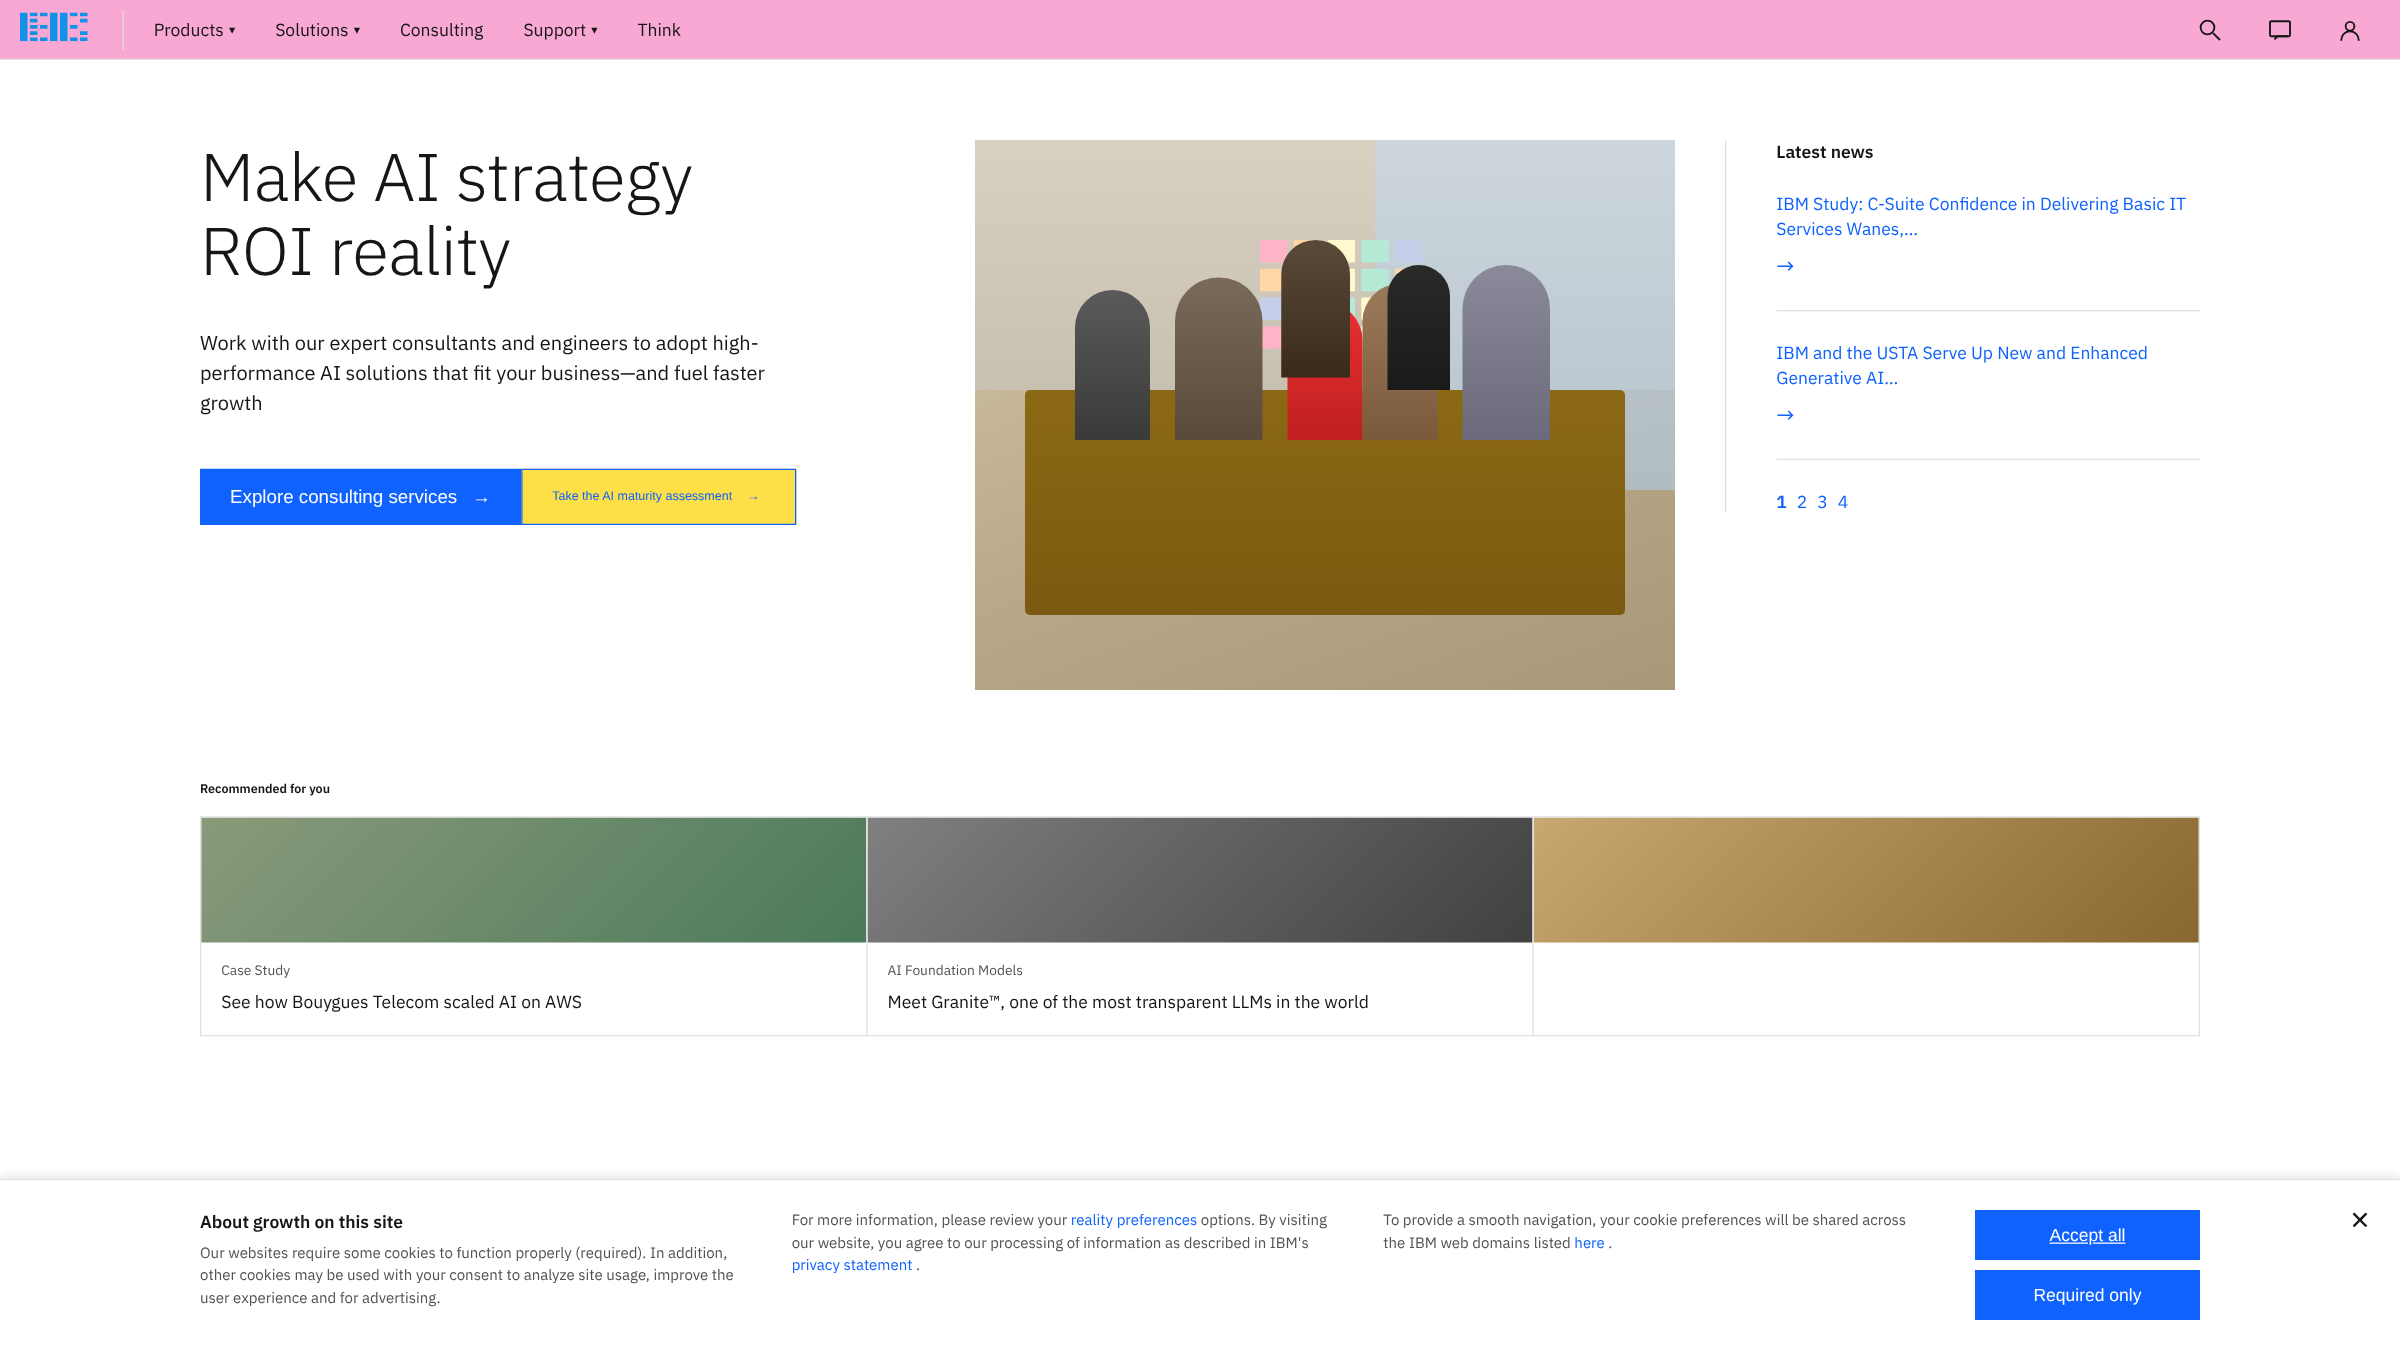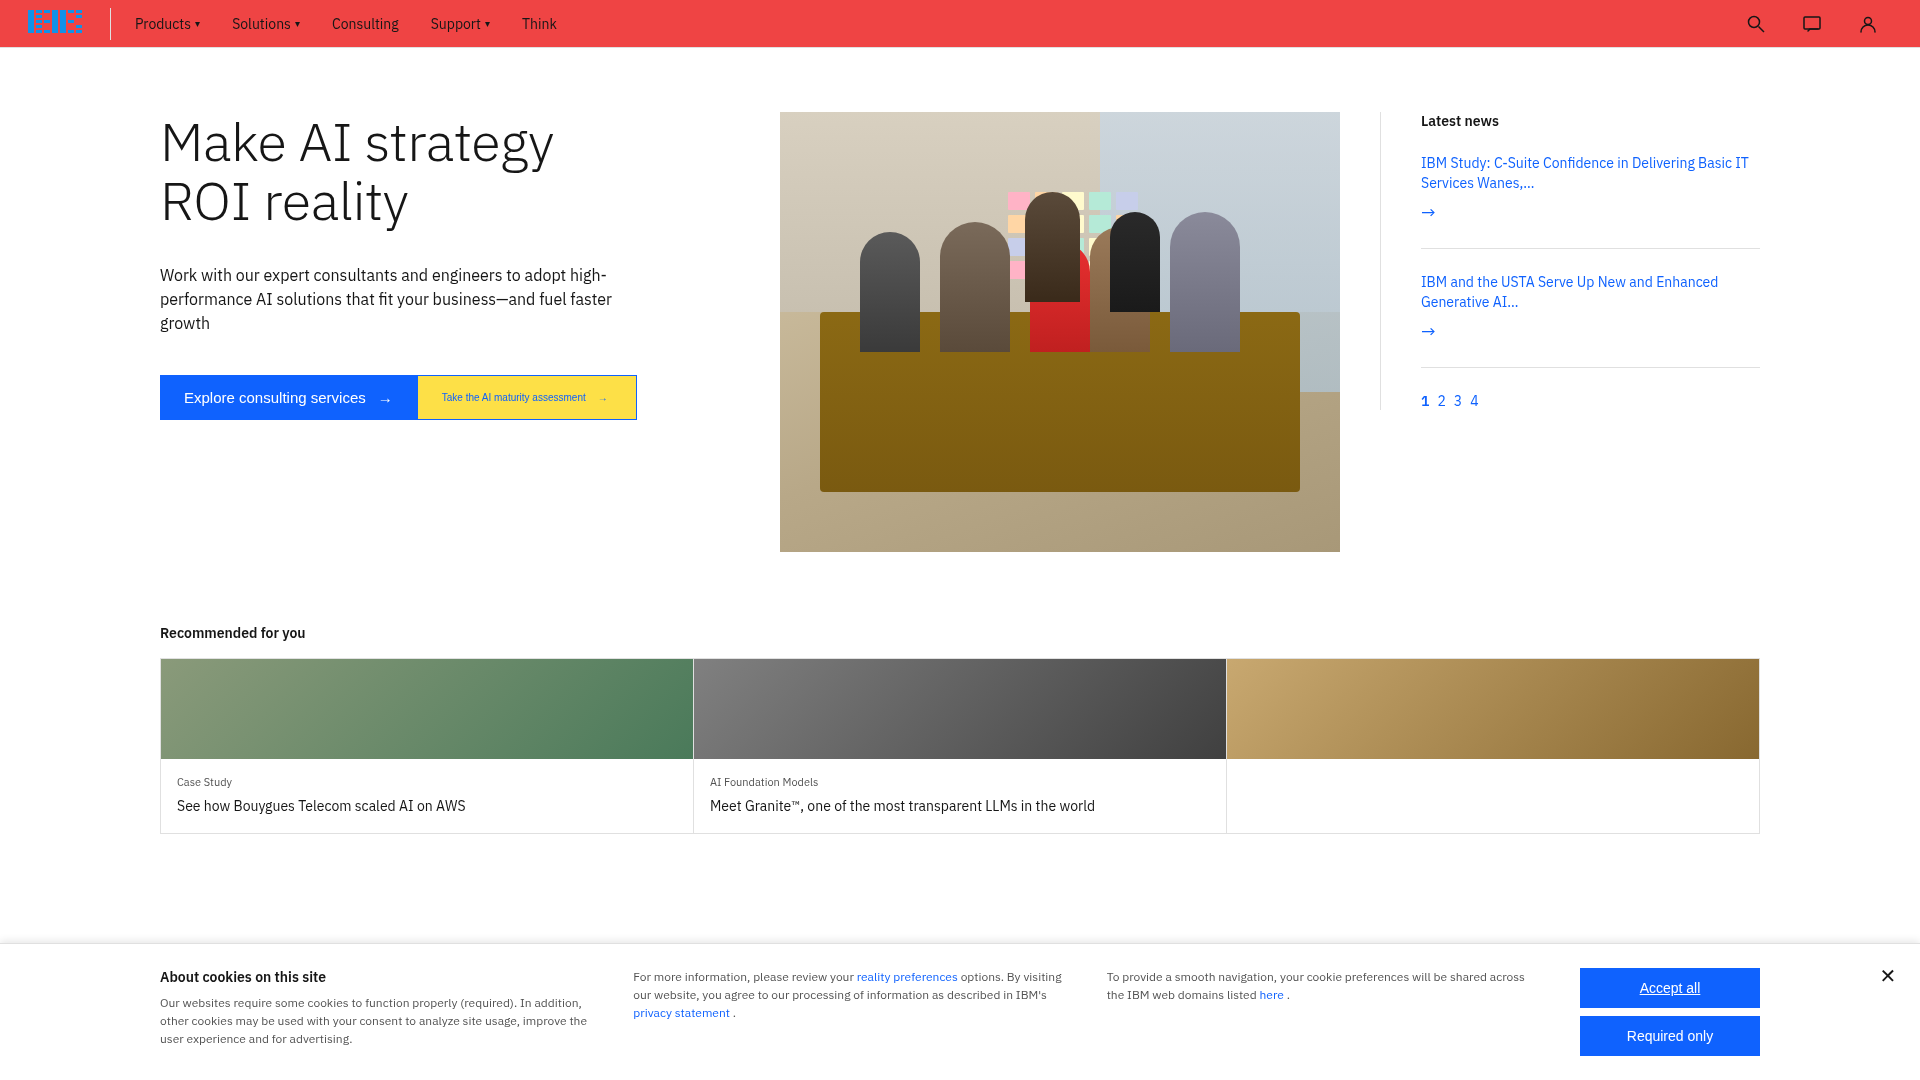--- a/index.html
+++ b/index.html
@@ -1,19 +1,19 @@
 <!DOCTYPE html>
 <html><head>
   <meta charset="utf-8">
   <style>
     * { margin: 0; padding: 0; box-sizing: border-box; }
     body { font-family: 'IBM Plex Sans', Arial, sans-serif; font-size: 14px; color: #161616; background: #fff; width: 1920px; min-height: 1080px; overflow-x: hidden; }
 
     
-    nav { display: flex; align-items: center; height: 48px; border-bottom: 1px solid #e0e0e0; padding: 0 28px; position: relative; z-index: 100; background: #ef4444; }
+    nav { display: flex; align-items: center; height: 48px; border-bottom: 1px solid #e0e0e0; padding: 0 16px; position: relative; z-index: 100; background: #f9a8d4; }
     .nav-logo { margin-right: 24px; }
     .nav-logo svg { width: 58px; height: 23px; }
     .nav-divider { width: 1px; height: 32px; background: #e0e0e0; margin-right: 8px; }
     .nav-items { display: flex; align-items: center; gap: 0; flex: 1; }
     .nav-item { display: flex; align-items: center; gap: 4px; padding: 0 16px; height: 48px; font-size: 14px; color: #161616; cursor: pointer; text-decoration: none; }
     .nav-item .chevron { font-size: 10px; }
     .nav-icons { display: flex; align-items: center; gap: 8px; margin-left: auto; }
     .nav-icon-btn { width: 48px; height: 48px; display: flex; align-items: center; justify-content: center; cursor: pointer; background: none; border: none; }
 
     
@@ -40,21 +40,21 @@
     .news-item { margin-bottom: 24px; padding-bottom: 24px; border-bottom: 1px solid #e0e0e0; }
     .news-item:last-of-type { border-bottom: none; }
     .news-link { color: #0f62fe; font-size: 14px; line-height: 1.4; text-decoration: none; display: block; margin-bottom: 8px; }
     .news-arrow { color: #0f62fe; font-size: 18px; cursor: pointer; }
     .news-pagination { display: flex; gap: 8px; margin-top: 16px; }
     .page-num { color: #0f62fe; font-size: 14px; cursor: pointer; text-decoration: none; }
     .page-num.active { color: #0f62fe; font-weight: 600; }
 
     
     .recommended { padding: 32px 160px; }
-    .rec-title { font-size: 14px; font-weight: 600; color: #161616; margin-bottom: 16px; }
+    .rec-title { font-size: 10px; font-weight: 600; color: #161616; margin-bottom: 16px; }
     .rec-cards { display: flex; gap: 0; border: 1px solid #e0e0e0; }
     .rec-card { flex: 1; border-right: 1px solid #e0e0e0; padding: 0; overflow: hidden; cursor: pointer; }
     .rec-card:last-child { border-right: none; }
     .rec-card-image { width: 100%; height: 100px; background: #c6c6c6; overflow: hidden; }
     .rec-card-content { padding: 16px; }
     .rec-card-tag { font-size: 11px; color: #525252; margin-bottom: 8px; text-transform: capitalize; }
     .rec-card-text { font-size: 14px; color: #161616; line-height: 1.4; }
 
     
     .cookie-banner { position: fixed; bottom: 0; left: 0; right: 0; background: #fff; border-top: 1px solid #e0e0e0; padding: 24px 160px; display: flex; align-items: flex-start; gap: 40px; z-index: 1000; box-shadow: 0 -2px 8px rgba(0,0,0,0.1); }
@@ -248,21 +248,21 @@
       <div class="rec-card-image img-interior"></div>
     </div>
 
   </div>
 </div>
 
 <div class="cookie-banner">
   <button class="cookie-close">✕</button>
 
   <div class="cookie-section">
-    <div class="cookie-section-title">About cookies on this site</div>
+    <div class="cookie-section-title">About growth on this site</div>
     <div class="cookie-section-text">Our websites require some cookies to function properly (required). In addition, other cookies may be used with your consent to analyze site usage, improve the user experience and for advertising.</div>
   </div>
 
   <div class="cookie-section">
     <div class="cookie-section-text">
       <span>For more information, please review your </span>
       <a class="cookie-link">reality preferences</a>
       <span> options. By visiting our website, you agree to our processing of information as described in IBM's </span>
       <a class="cookie-link">privacy statement</a>
       <span>.</span>

